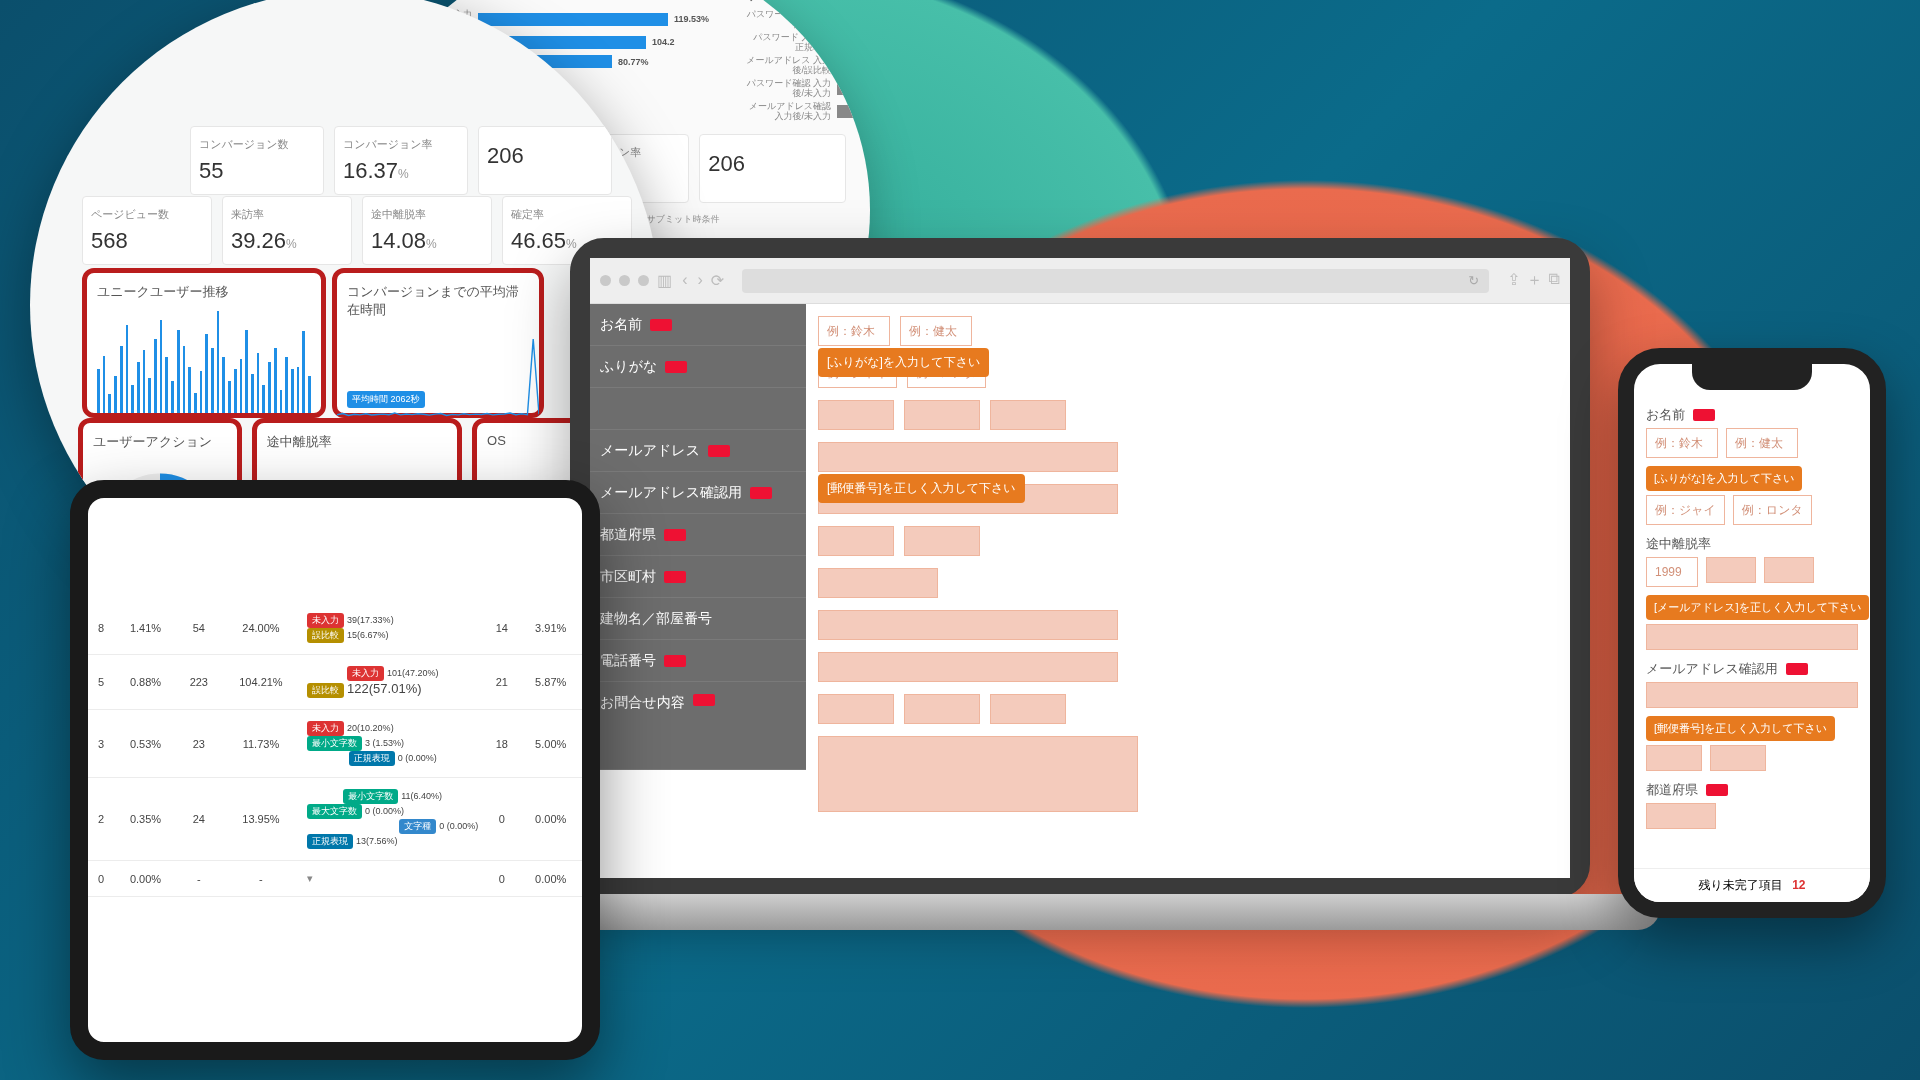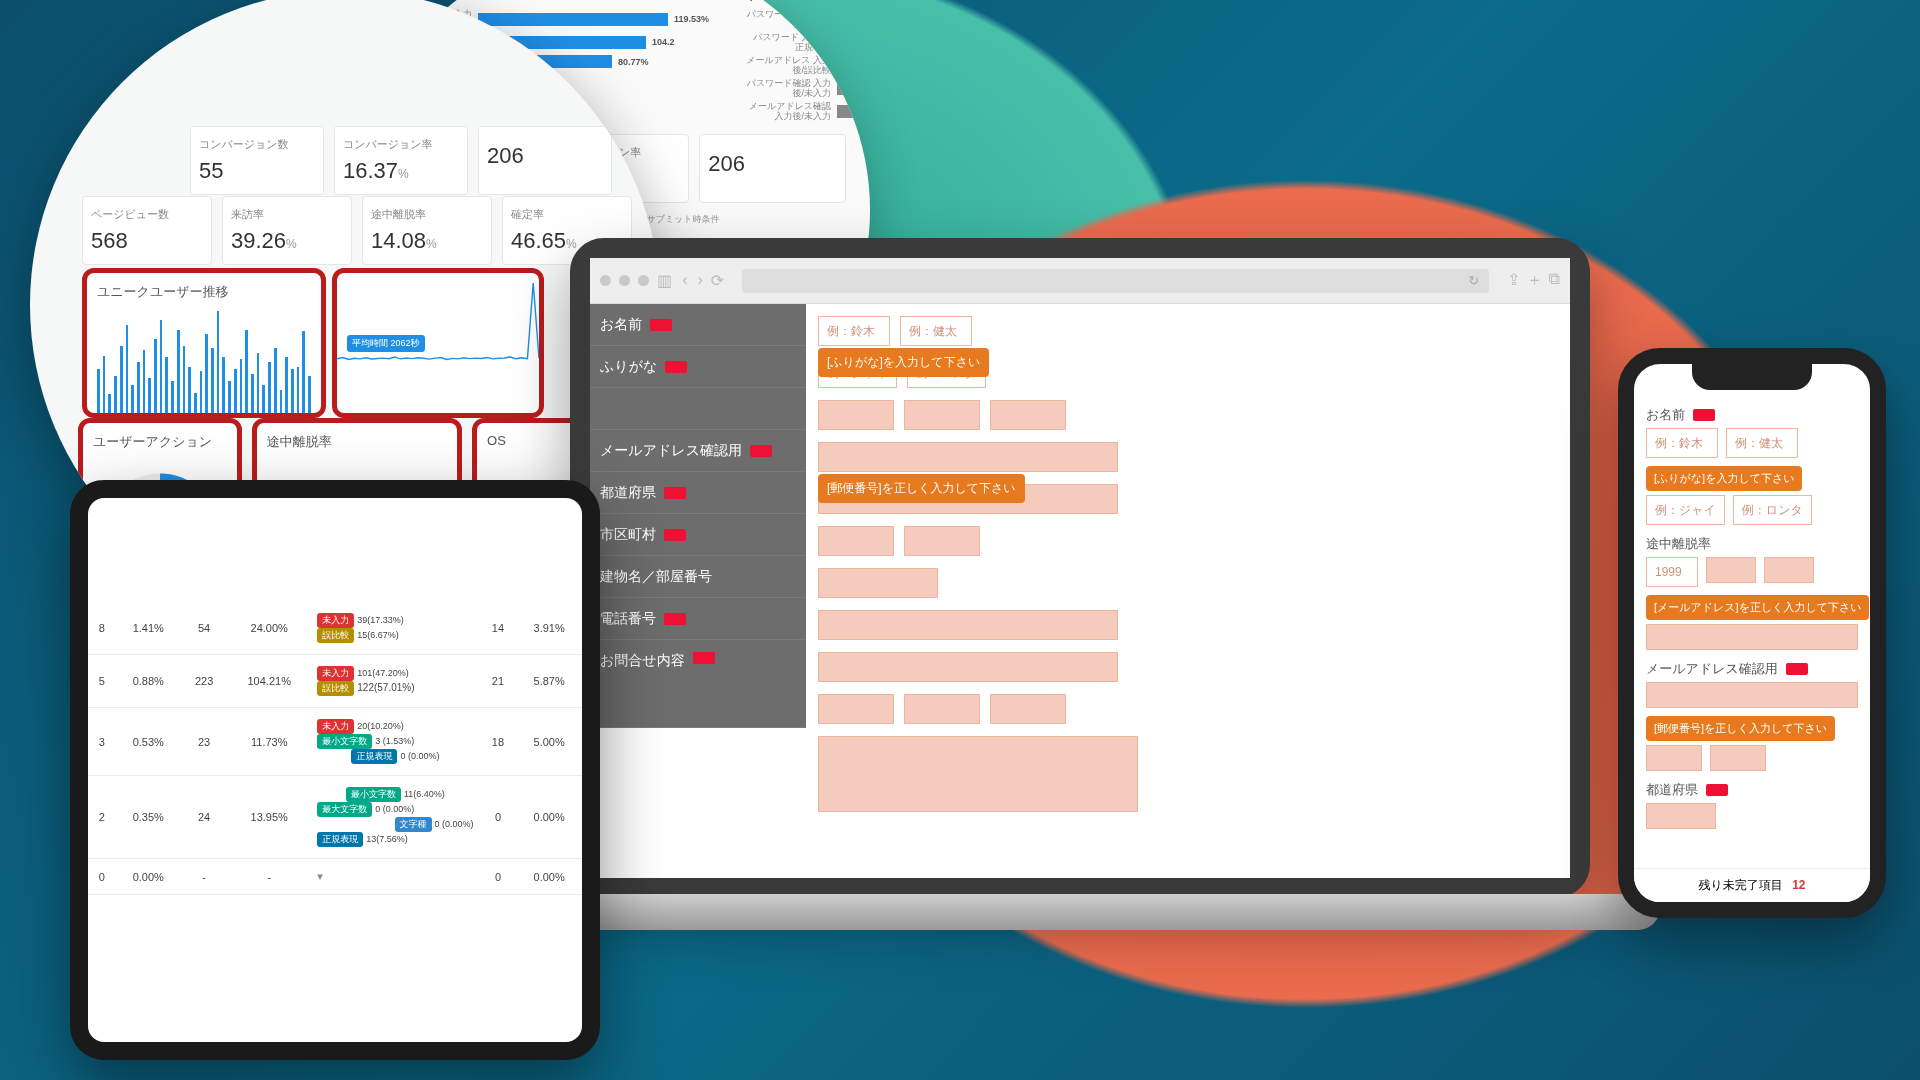--- a/index.html
+++ b/index.html
@@ -302,20 +302,21 @@
         <i style="height:63.63636363636363%"></i>
         <i style="height:22.727272727272727%"></i>
         <i style="height:54.54545454545454%"></i>
         <i style="height:43.63636363636363%"></i>
         <i style="height:45.45454545454545%"></i>
         <i style="height:80%"></i>
         <i style="height:36.36363636363637%"></i>
       </div>
   </div>
   <div class="panel" style="left:302px;top:278px;width:212px;height:150px">
+    <div class="ptitle">コンバージョンまでの平均滞在時間</div>
     <div class="linech">
       <svg viewBox="0 0 200 110" preserveAspectRatio="none">
         <polyline id="cv-line" fill="none" stroke="#1f8fe6" stroke-width="1.4" points="0,85 5.714285714285714,83.75 11.428571428571429,85.625 17.142857142857142,84.375 22.857142857142858,85 28.57142857142857,84 34.285714285714285,85.125 40,84.625 45.714285714285715,84.25 51.42857142857142,84.875 57.14285714285714,83.125 62.857142857142854,85 68.57142857142857,84.125 74.28571428571429,84.75 80,83.875 85.71428571428571,84.375 91.42857142857143,85.25 97.14285714285714,84.25 102.85714285714285,83.75 108.57142857142857,85.625 114.28571428571428,84.5 120,85 125.71428571428571,84 131.42857142857142,84.75 137.14285714285714,84.25 142.85714285714286,84.625 148.57142857142858,83.75 154.2857142857143,85 160,84.375 165.71428571428572,84.125 171.42857142857142,83.125 177.14285714285714,84.875 182.85714285714286,83.875 188.57142857142856,84.75 194.28571428571428,10 200,84.375"></polyline>
       </svg>
       <div class="linetag">平均時間 2062秒</div>
     </div>
   </div>
 
   <div class="actions">
     <div class="panel" style="position:relative;height:180px">
@@ -399,20 +400,24 @@
     <div class="frow">
           <span>お名前</span>
           <span class="req"></span>
         </div>
         <div class="frow">
           <span>ふりがな</span>
           <span class="req"></span>
         </div>
         <div class="frow">
           <span></span>
+        </div>
+        <div class="frow">
+          <span>メールアドレス</span>
+          <span class="req"></span>
         </div>
         <div class="frow">
           <span>メールアドレス確認用</span>
           <span class="req"></span>
         </div>
         <div class="frow">
           <span>都道府県</span>
           <span class="req"></span>
         </div>
         <div class="frow">
@@ -548,22 +553,22 @@
           </td>
           <td>14</td>
           <td>3.91%</td>
         </tr>
         <tr>
           <td>5</td>
           <td>0.88%</td>
           <td>223</td>
           <td>104.21%</td>
           <td style="text-align:left">
-            <div style="text-align:left"><span class="tag" style="background:#d33">未入力</span><span style="font-size:9px">101(47.20%)</span></div>
-            <div style="text-align:left"><span class="tag" style="background:#b58f00">誤比較</span><span style="font-size:10px">122(57.01%)</span></div>
+            <div style="text-align:center"><span class="tag" style="background:#d33">未入力</span><span style="font-size:9px">101(47.20%)</span></div>
+            <div style="text-align:left"><span class="tag" style="background:#b58f00">誤比較</span><span style="font-size:13px">122(57.01%)</span></div>
           </td>
           <td>21</td>
           <td>5.87%</td>
         </tr>
         <tr>
           <td>3</td>
           <td>0.53%</td>
           <td>23</td>
           <td>11.73%</td>
           <td style="text-align:left">

